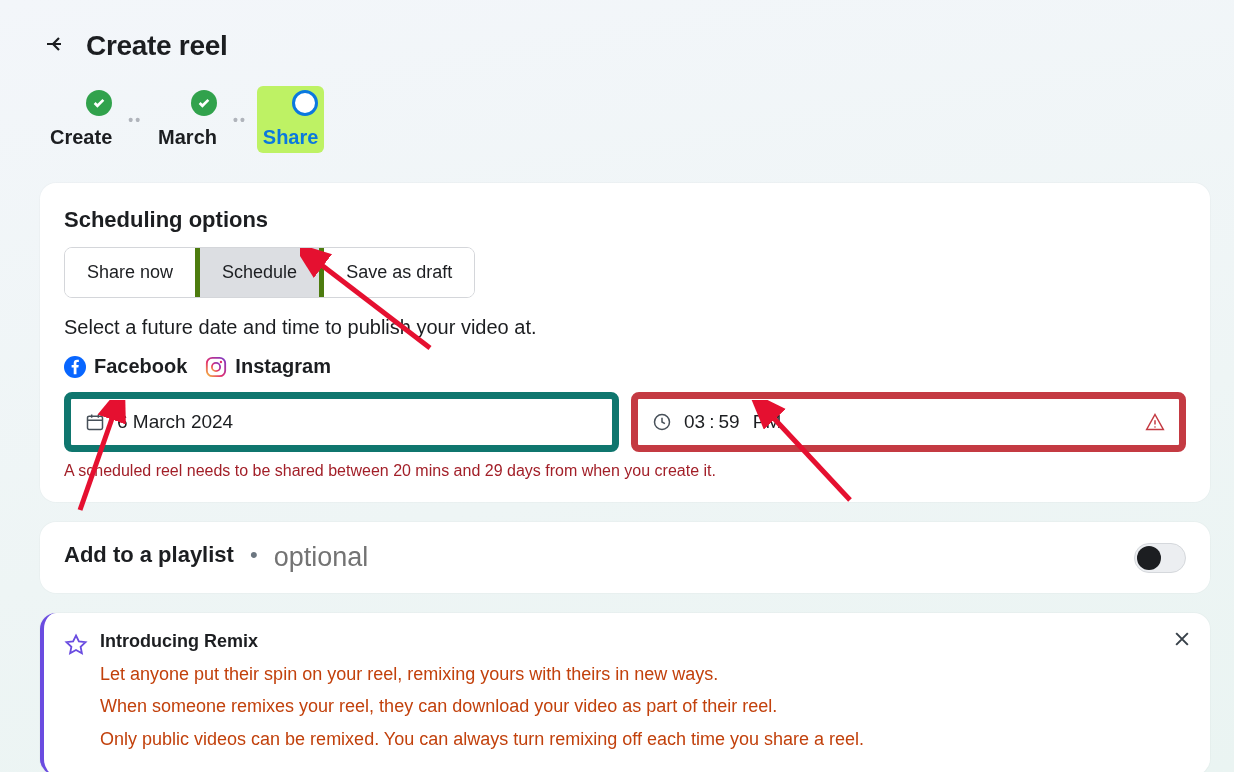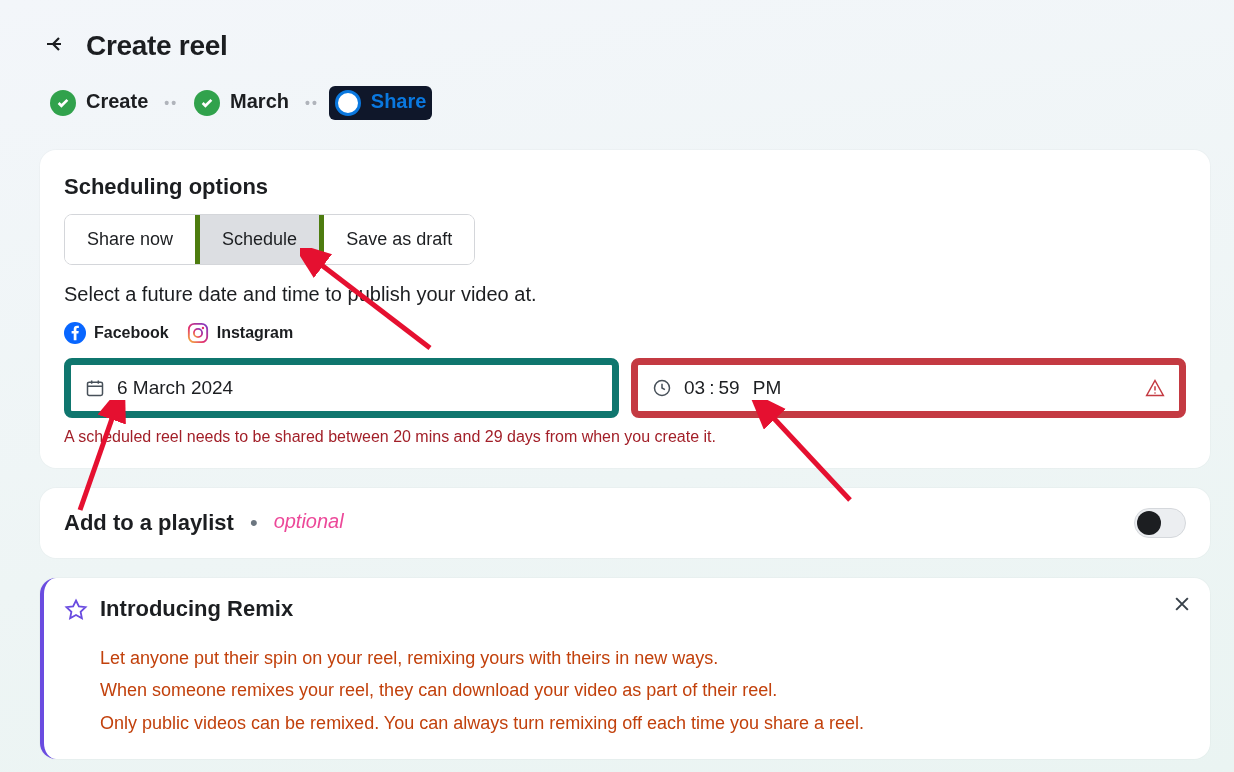--- a/index.html
+++ b/index.html
@@ -14,22 +14,22 @@
   }
   .page { padding: 30px 28px 0 44px; }
 
   
   .header-row { display: flex; align-items: center; gap: 18px; margin-bottom: 24px; }
   .back-btn { font-size: 24px; line-height: 1; cursor: pointer; color:#1c1e21; }
   .page-title { font-size: 28px; font-weight: 800; letter-spacing: -0.3px; }
 
   
   .steps { display: flex; align-items: center; gap: 10px; margin-bottom: 30px; }
-  .step { display: flex; align-items: flex-start; gap: 10px; padding: 4px 6px; border-radius:6px;}
-  .step.active { background:#0f172a; }
+  .step { display: flex; align-items: flex-end; gap: 10px; padding: 4px 6px; border-radius:6px;flex-direction:column;}
+  .step.active { background:#bef264; }
   .step .badge { width: 26px; height: 26px; border-radius: 50%; display:flex; align-items:center; justify-content:center; }
   .badge.done { background:#31a24c; }
   .badge.done svg { width:14px; height:14px; stroke:#fff; stroke-width:3; fill:none;}
   .badge.pending { border:3px solid #0a78df; background:#fff; }
   .step-label { font-size: 20px; font-weight:600; }
   .step.active .step-label { color:#0a78df; }
   .step-dots { color:#b0b4bb; font-size:14px; letter-spacing:2px; font-weight:700;}
   
   
   .card { background:#fff; border-radius:16px; padding: 24px 24px 22px 24px; margin:0 -4px 20px -4px; box-shadow: 0 0 0 1px rgba(0,0,0,0.02); }
@@ -37,47 +37,47 @@
   
   
   .seg { display:inline-flex; border:1px solid #d4d6da; border-radius:8px; overflow:hidden; margin-bottom:18px; }
   .seg button { border:none; background:#fff; padding: 14px 22px; font-size:18px; color:#1c1e21; cursor:pointer; font-family:inherit;}
   .seg button + button { border-left:5px solid #4d7c0f;}
   .seg button.selected { background:#dcdee2; }
 
   .helper { font-size:20px; color:#1c1e21; margin-bottom:16px; }
 
   .platforms { display:flex; align-items:center; gap:18px; margin-bottom:14px; }
-  .plat { display:flex; align-items:center; gap:8px; font-size:16px; font-weight:600; }
+  .plat { display:flex; align-items:center; gap:8px; font-size:20px; font-weight:600; }
   .fb-icon { width:22px; height:22px; }
   .ig-icon { width:22px; height:22px; }
 
   .inputs { display:flex; gap:12px; }
   .field { flex:1; border:7px solid #0f766e; border-radius:8px; padding: 12px 14px; display:flex; align-items:center; gap:12px; font-size:19px; background:#fff;}
   .field.error { border-color:#c43a42;text-align:right; }
   .field .field-icon { width:20px; height:20px; color:#475059; }
   .time-parts { display:flex; align-items:center; gap:4px; font-size:19px; color:#1c1e21; }
   .time-parts .sep { color:#1c1e21; }
   .warn-icon { margin-left:auto; color:#c43a42; width:20px; height:20px;}
   .err-msg { color:#a21f28; font-size:16px; margin-top:10px; }
 
   
   .playlist-card { display:flex; align-items:center; justify-content:space-between; padding:20px 24px; }
   .pl-left { display:flex; align-items:flex-start; gap:16px; }
   .pl-title { font-size:22px; font-weight:800; }
-  .pl-opt { color:#ec4899; font-size:20px;font-style:italic; }
+  .pl-opt { color:#737373; font-size:27px; }
   .pl-dot { color:#6c7680; font-size:22px; }
   .toggle { width:52px; height:30px; border-radius:999px; background:#eceef1; border:1px solid #d5d8dc; position:relative; cursor:pointer; }
   .toggle .knob { position:absolute; left:2px; top:2px; width:24px; height:24px; border-radius:50%; background:#1c1e21; }
 
   
   .remix-card { border-left:4px solid #6a4ce0; padding:18px 24px 20px 20px; display:flex; gap:12px; position:relative;}
   .remix-star { width:24px; height:24px; color:#6a4ce0; flex-shrink:0; margin-top:2px; }
   .remix-body { flex:1; }
-  .remix-title { font-size:22px; font-weight:800; margin-bottom:20px;}
+  .remix-title { font-size:18px; font-weight:800; margin-bottom:6px;}
   .remix-body p { font-size:18px; line-height:1.8; color:#c2410c; }
   .remix-close { position:absolute; right:18px; top:14px; font-size:24px; color:#374049; cursor:pointer;}
 
   
   .anno { position:absolute; pointer-events:none; }
 </style>
 </head>
 <body>
 
 <div class="page">

